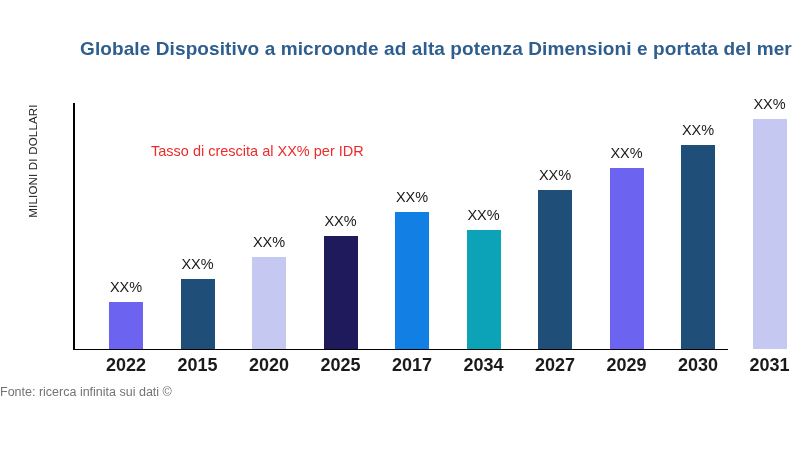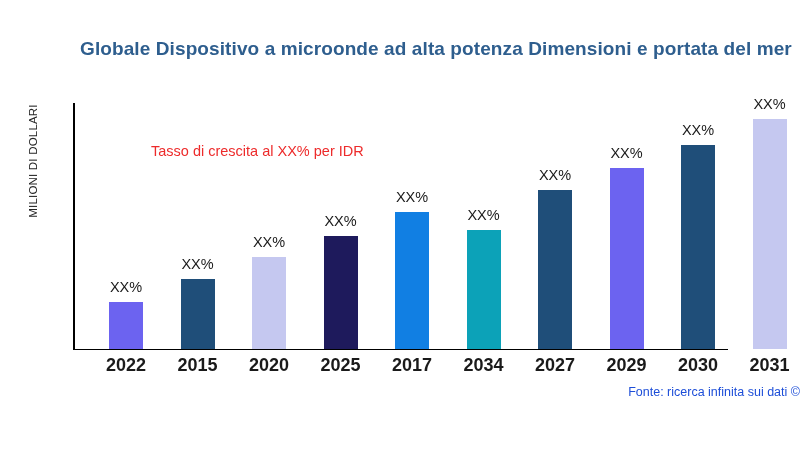--- a/index.html
+++ b/index.html
@@ -101,23 +101,23 @@
     color: #1a1a1a;
     font-weight: bold;
   }
 
   
   #source-note {
     position: absolute;
     left: 0;
     top: 385px;
     width: 800px;
-    text-align: right;
+    text-align: left;
     font-size: 12.5px;
-    color: #1d4ed8;
+    color: #737373;
   }
 </style>
 </head>
 <body>
 
 <div id="root">
 
   <div id="chart-title">Globale Dispositivo a microonde ad alta potenza Dimensioni e portata del mer</div>
 
   <div id="y-axis-title">MILIONI DI DOLLARI</div>

